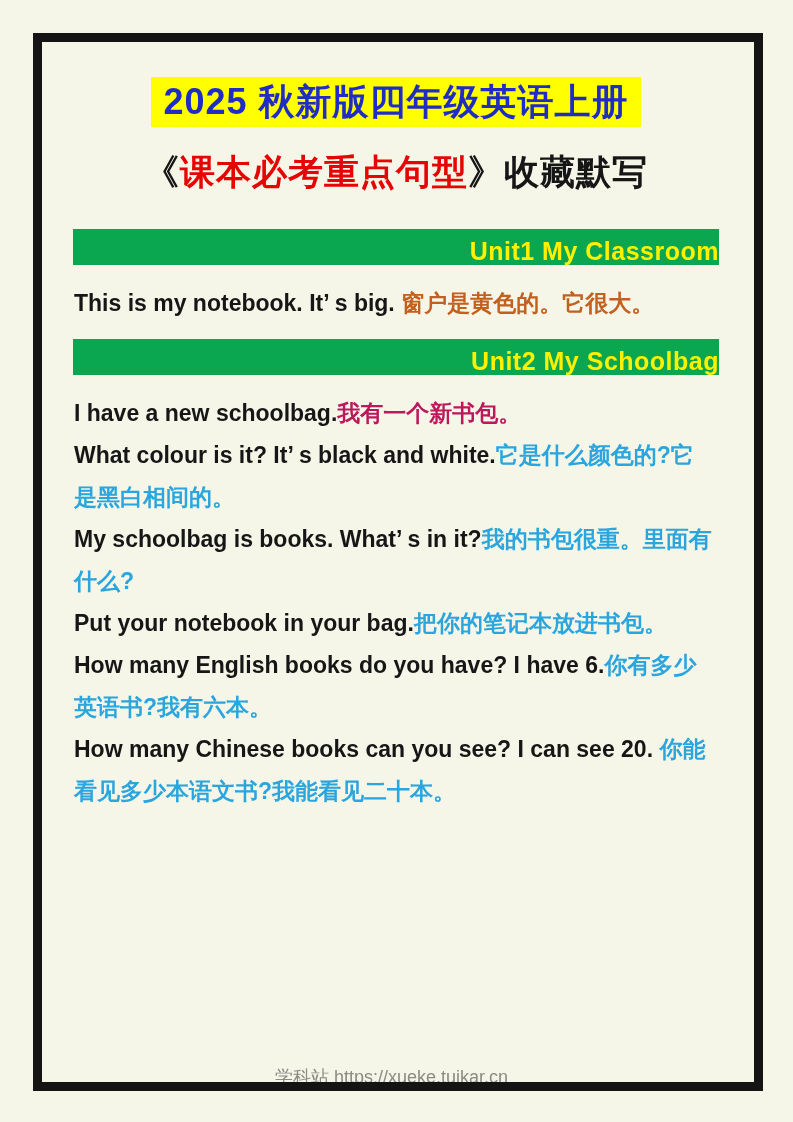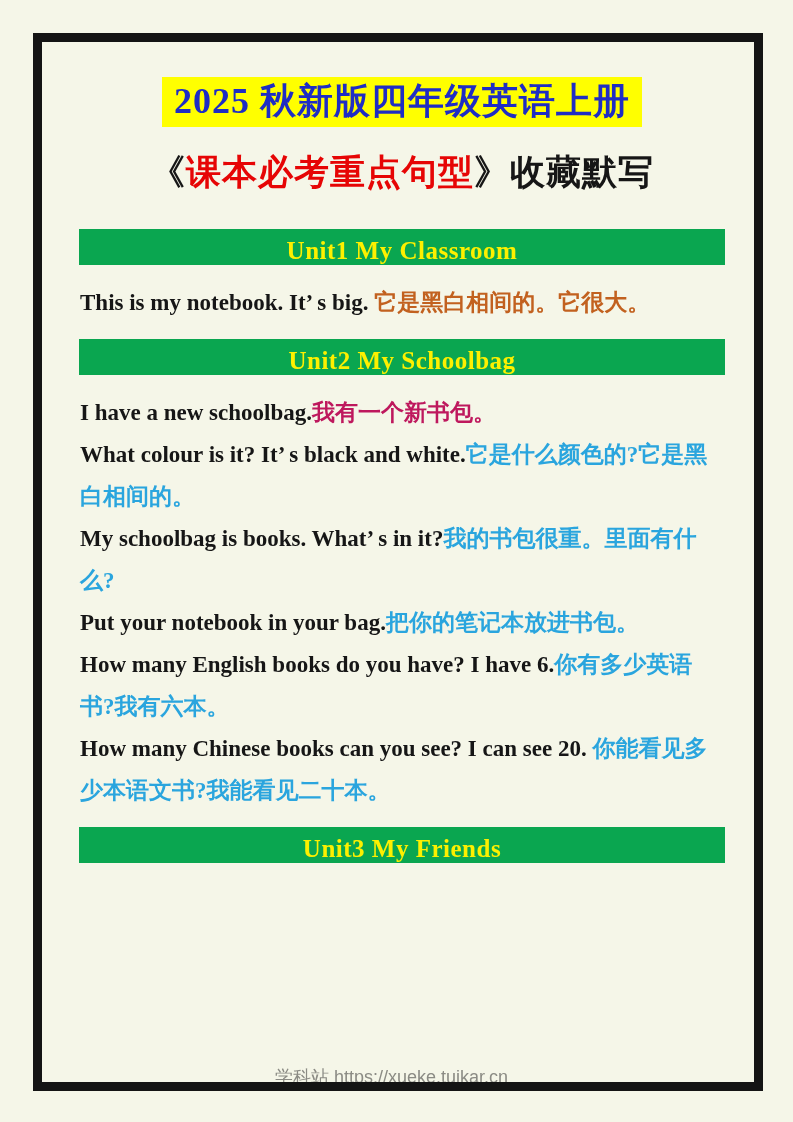--- a/index.html
+++ b/index.html
@@ -15,24 +15,23 @@
   .frame {
     position: absolute;
     left: 33px; top: 33px;
     width: 712px; height: 1040px;
     border: 9px solid var(--frame-black, #141414);
     z-index: 3;
     pointer-events: none;
   }
   .content {
     position: absolute;
-    left: 46px; top: 42px;
+    left: 40px; top: 42px;
     width: 712px;
     z-index: 1;
-    font-family: Liberation Serif, serif;
   }
   .title-wrap { margin-top: 35px; text-align: center; }
   .title-hl {
     display: inline-block;
     background: var(--title-highlight, #ffff00);
     color: var(--title-blue, #1f2dc4);
     font-size: 36px;
     font-weight: bold;
     line-height: 1.32;
     padding: 1px 12px;
@@ -50,21 +49,21 @@
   .section { margin: 0; }
   .section:first-of-type { margin-top: 33px; }
   .banner {
     margin: 0 33px;
     height: 36px;
     line-height: 44px;
     background: var(--banner-green, #0aa650);
     color: var(--banner-yellow, #fdf000);
     font-size: 25px;
     font-weight: bold;
-    text-align: center;
+    text-align: right;
     letter-spacing: 0.5px;
   }
   .body {
     margin: 17px 36px 15px 34px;
     font-size: 23px;
     font-weight: bold;
     line-height: 42px;
     color: var(--text-black, #161616);
   }
   .body p.line { margin: 0; padding: 0; }
@@ -92,44 +91,38 @@
 
     <div class="subtitle">
       <span>《</span><span class="red">课本必考重点句型</span><span>》</span><span>收藏默写</span>
     </div>
 
     <section class="section">
       <div class="banner">
         <span>Unit1 My Classroom</span>
       </div>
       <div class="body">
-          <p class="line"><span>This is my notebook. It’ s big. </span><span style="color: rgb(194, 97, 31);">它是黑白相间的。它很大。</span></p>
+          <p class="line"><span>This is my notebook. It’ s big. </span><span style="color: rgb(194, 97, 31);">窗户是黄色的。它很大。</span></p>
         </div>
     </section>
 
     <section class="section">
       <div class="banner">
         <span>Unit2 My Schoolbag</span>
       </div>
       <div class="body">
           <p class="line"><span>I have a new schoolbag.</span><span style="color: #be185d;">我有一个新书包。</span></p>
           <p class="line"><span>What colour is it? It’ s black and white.</span><span style="color: rgb(42, 165, 222);">它是什么颜色的?它是黑白相间的。</span></p>
           <p class="line"><span>My schoolbag is books. What’ s in it?</span><span style="color: rgb(42, 165, 222);">我的书包很重。里面有什么?</span></p>
           <p class="line"><span>Put your notebook in your bag.</span><span style="color: rgb(42, 165, 222);">把你的笔记本放进书包。</span></p>
           <p class="line"><span>How many English books do you have? I have 6.</span><span style="color: rgb(42, 165, 222);">你有多少英语书?我有六本。</span></p>
           <p class="line"><span>How many Chinese books can you see? I can see 20. </span><span style="color: rgb(42, 165, 222);">你能看见多少本语文书?我能看见二十本。</span></p>
         </div>
     </section>
 
-    <section class="section">
-      <div class="banner">
-        <span>Unit3 My Friends</span>
-      </div>
-      <div class="body"></div>
-    </section>
 
   </div>
 
   <div class="footer">学科站 https://xueke.tuikar.cn</div>
 
   <div class="frame"></div>
 
 </div>
 
 </body></html>

